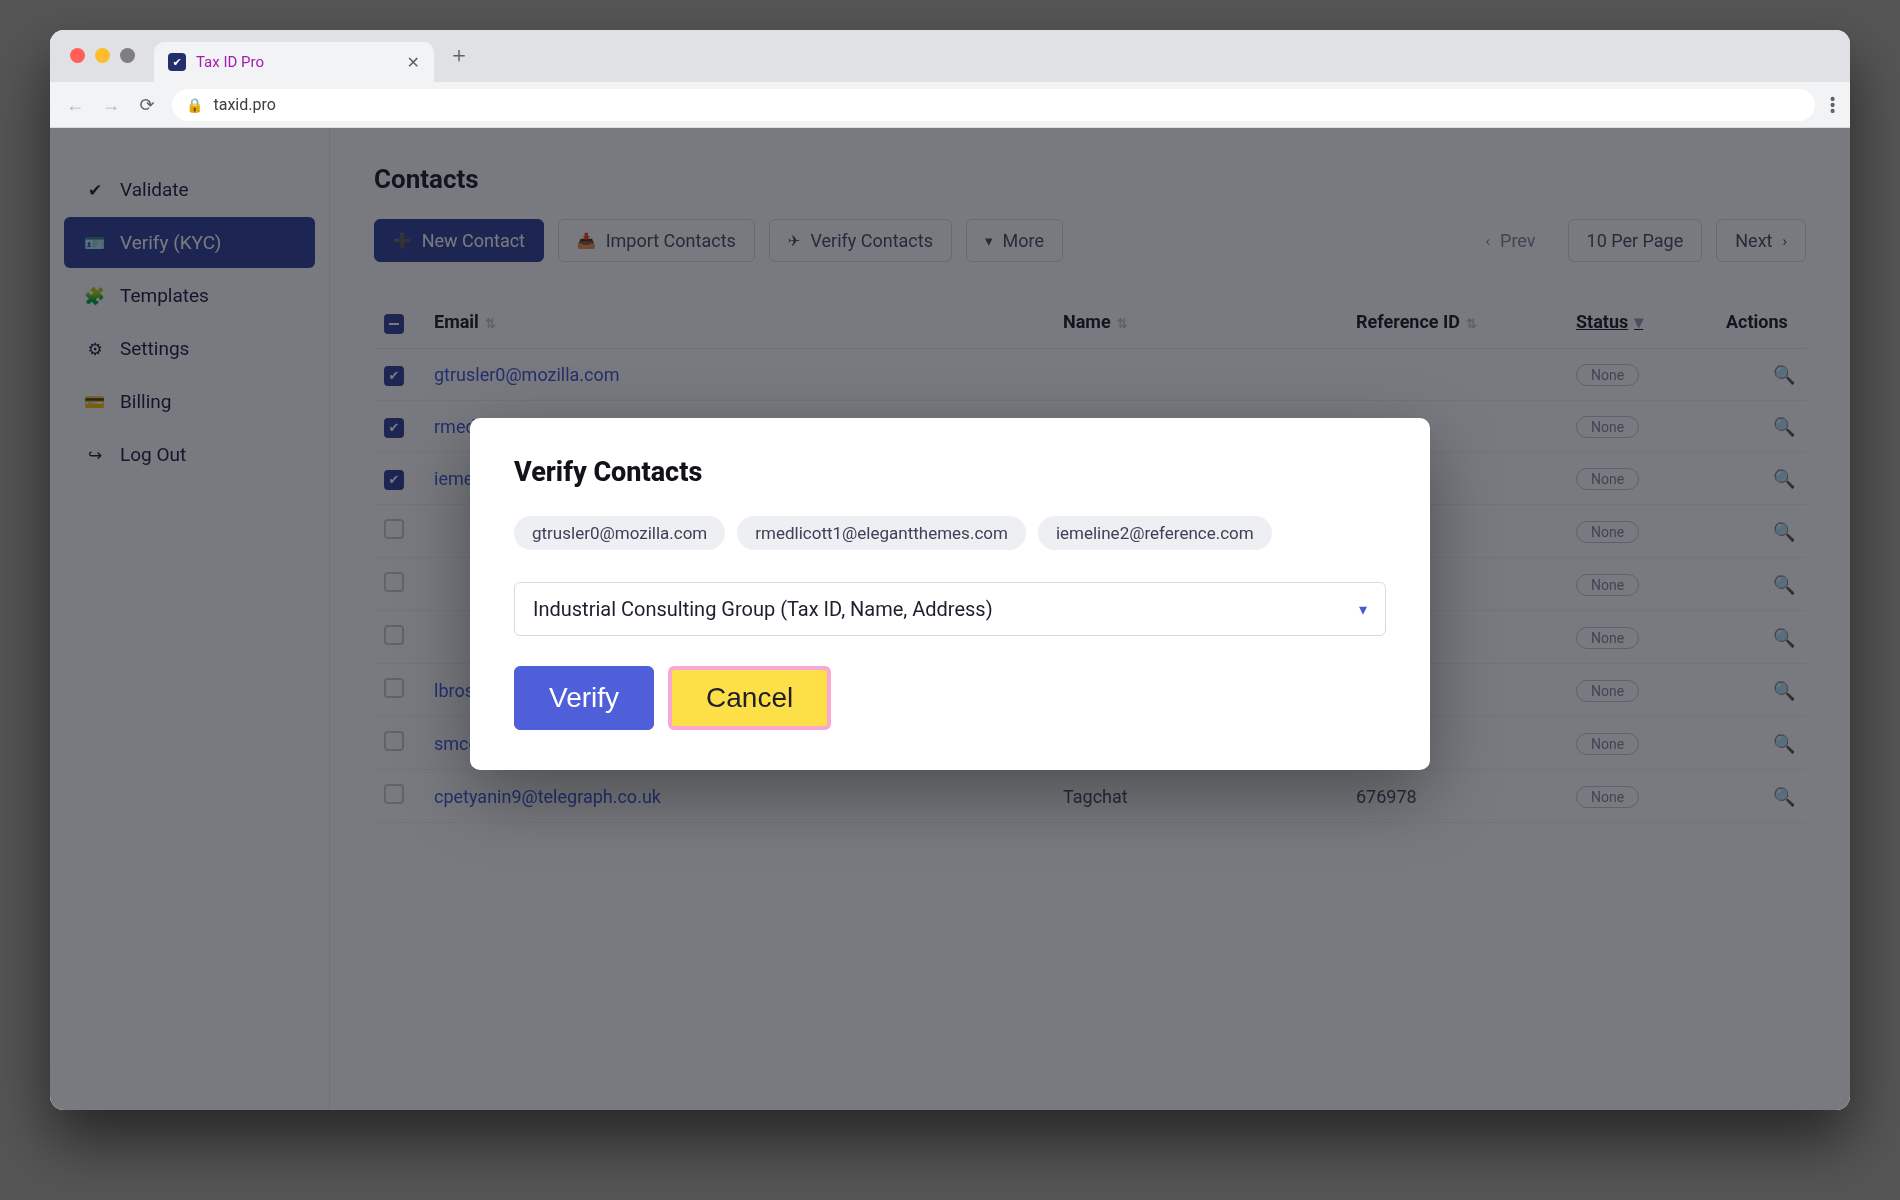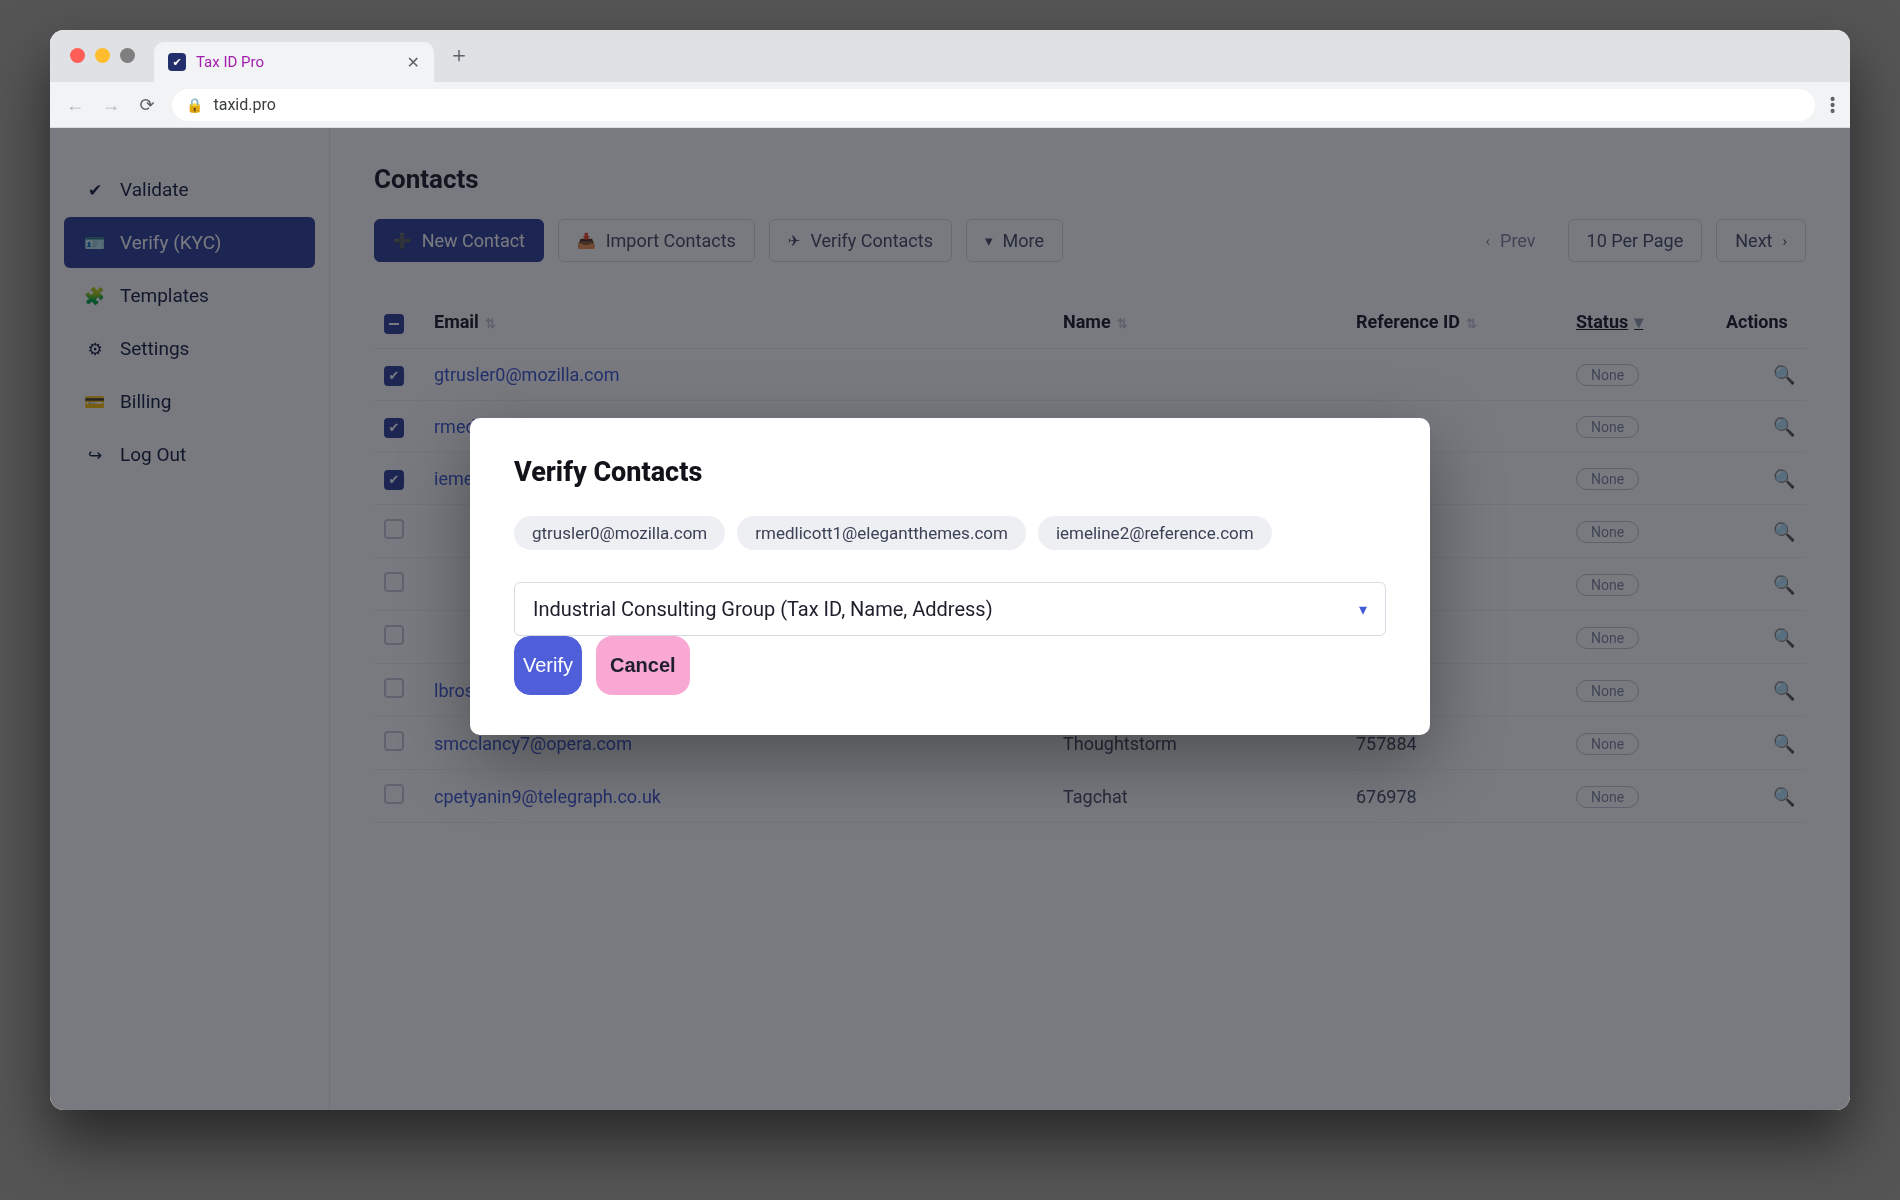--- a/index.html
+++ b/index.html
@@ -248,31 +248,32 @@
   }
   .select {
     border:1px solid #d7dae2;
     border-radius:6px;
     padding: 14px 18px;
     font-size: 20px;
     color:#1e1f2b;
     display:flex;
     align-items:center;
     justify-content:space-between;
+    margin-bottom: 30px;
   }
   .select .caret { color:#455bd4; font-size:16px;}
   .modal-actions { display:flex; gap:14px;}
   .mbtn {
-    border-radius:16px;
-    padding: 12px 8px;
-    font-size:20px;
+    border-radius:6px;
+    padding: 12px 34px;
+    font-size:28px;
     cursor:pointer;
   }
   .mbtn.primary { background:#4f5fd9;color:#fff;border:1px solid #4f5fd9;}
-  .mbtn.secondary { background:#f9a8d4;color:#1e1f2b;border:6px solid #f9a8d4;font-weight:bold;}
+  .mbtn.secondary { background:#fde047;color:#1e1f2b;border:4px solid #f9a8d4;}
 </style>
 </head>
 <body>
 
 <div class="browser-window">
 
   <div class="tabbar">
     <div class="traffic">
       <span class="tl-close"></span>
       <span class="tl-min"></span>

